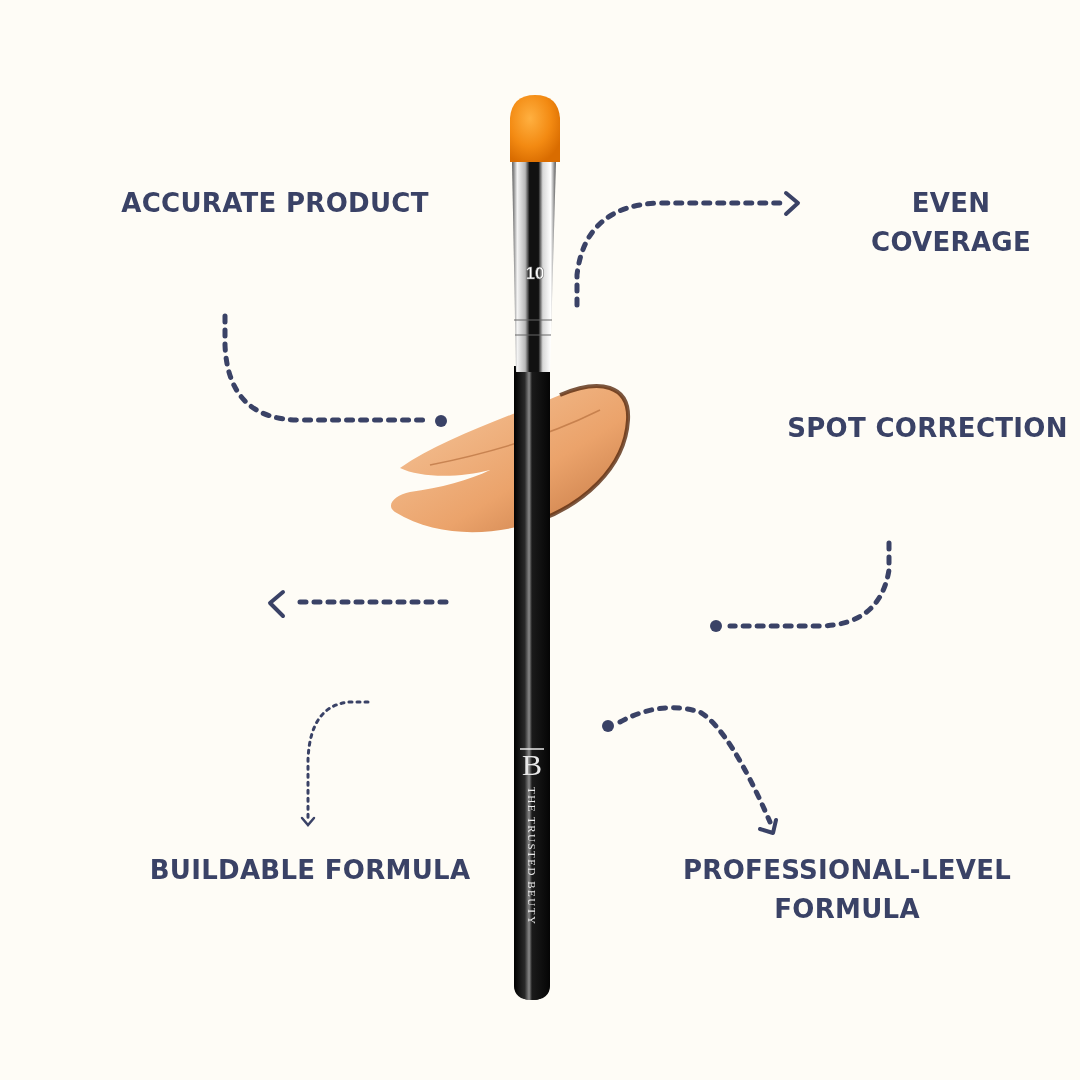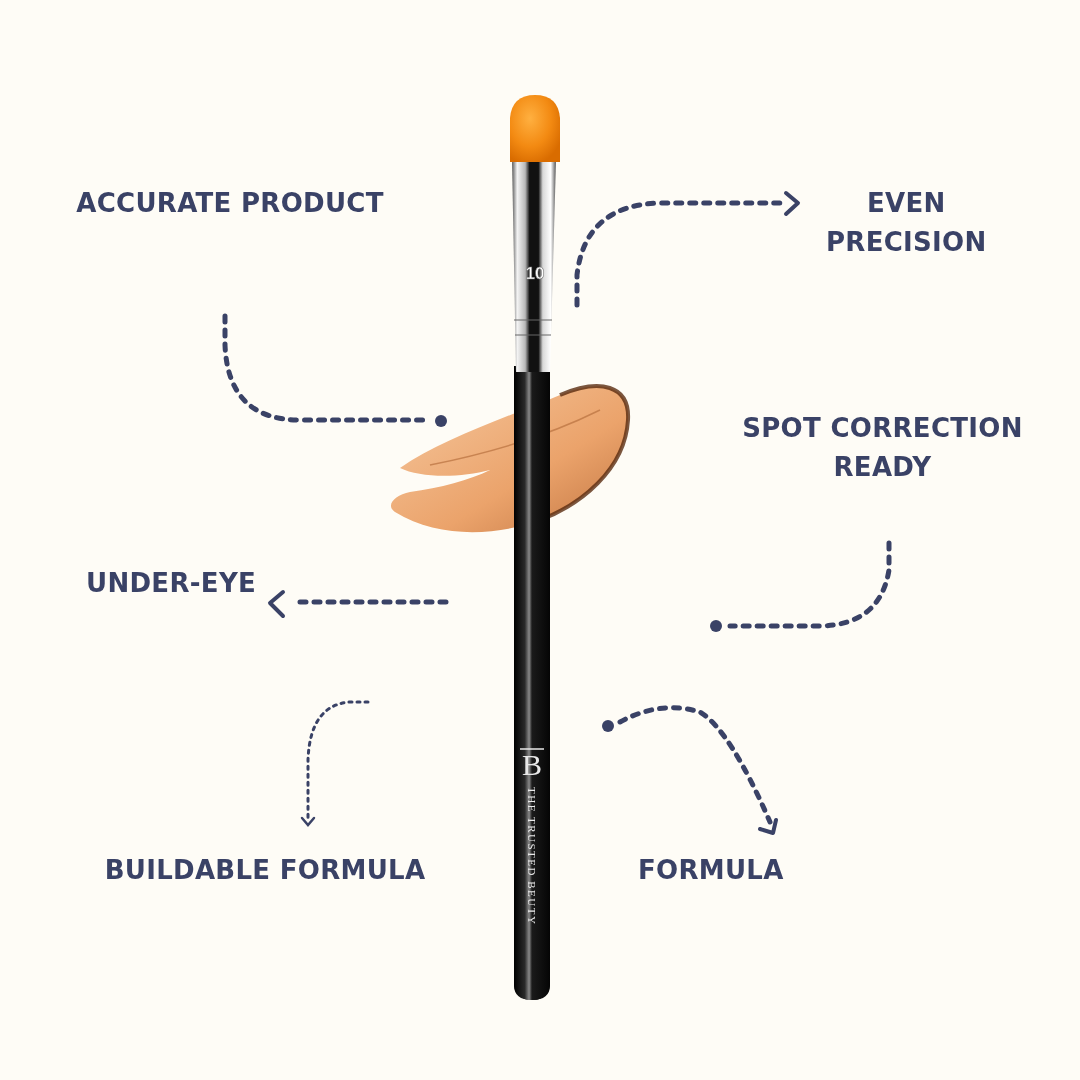--- a/index.html
+++ b/index.html
@@ -1,17 +1,17 @@
 <!DOCTYPE html>
 <html><head>
 <meta charset="utf-8">
 <style>
   html, body { margin:0; padding:0; }
   body { width:1080px; height:1080px; background:#fefcf6; position:relative; overflow:hidden; font-family:"DejaVu Sans", sans-serif; }
-  .label { position:absolute; color:#3a4266; font-weight:bold; font-size:26px; line-height:39px; letter-spacing:0.3px; white-space:nowrap; }
+  .label { position:absolute; color:#3a4266; font-weight:bold; font-size:26px; line-height:39px; letter-spacing:0.3px; white-space:nowrap;margin-left:45px; }
   .center { text-align:center; }
   .left { text-align:center; }
   .label span { display:block; }
   svg.art { position:absolute; left:0; top:0; }
 </style>
 </head>
 <body>
 
 <svg class="art" width="1080" height="1080" viewBox="0 0 1080 1080">
   <defs>
@@ -88,27 +88,26 @@
     <path d="M760,829 L773,833 L776,820"></path>
   </g>
   <path d="M302,818 L308,825 L314,818" fill="none" stroke="#3a4266" stroke-width="2.5" stroke-linecap="round"></path>
 </svg>
 
 <div class="label center" style="left:70px; top:184px; width:320px;">
   <span>ACCURATE PRODUCT</span>
 </div>
 <div class="label left" style="left:826px; top:184px;">
   <span>EVEN</span>
-  <span>PRECISION</span>
+  <span>COVERAGE</span>
 </div>
 <div class="label center" style="left:740px; top:409px; width:285px;">
   <span>SPOT CORRECTION</span>
-  <span>READY</span>
 </div>
 <div class="label left" style="left:86px; top:564px;">
-  <span>UNDER-EYE</span>
 </div>
 <div class="label center" style="left:100px; top:851px; width:330px;">
   <span>BUILDABLE FORMULA</span>
 </div>
 <div class="label left" style="left:638px; top:851px;">
+  <span>PROFESSIONAL-LEVEL</span>
   <span>FORMULA</span>
 </div>
 
 </body></html>

